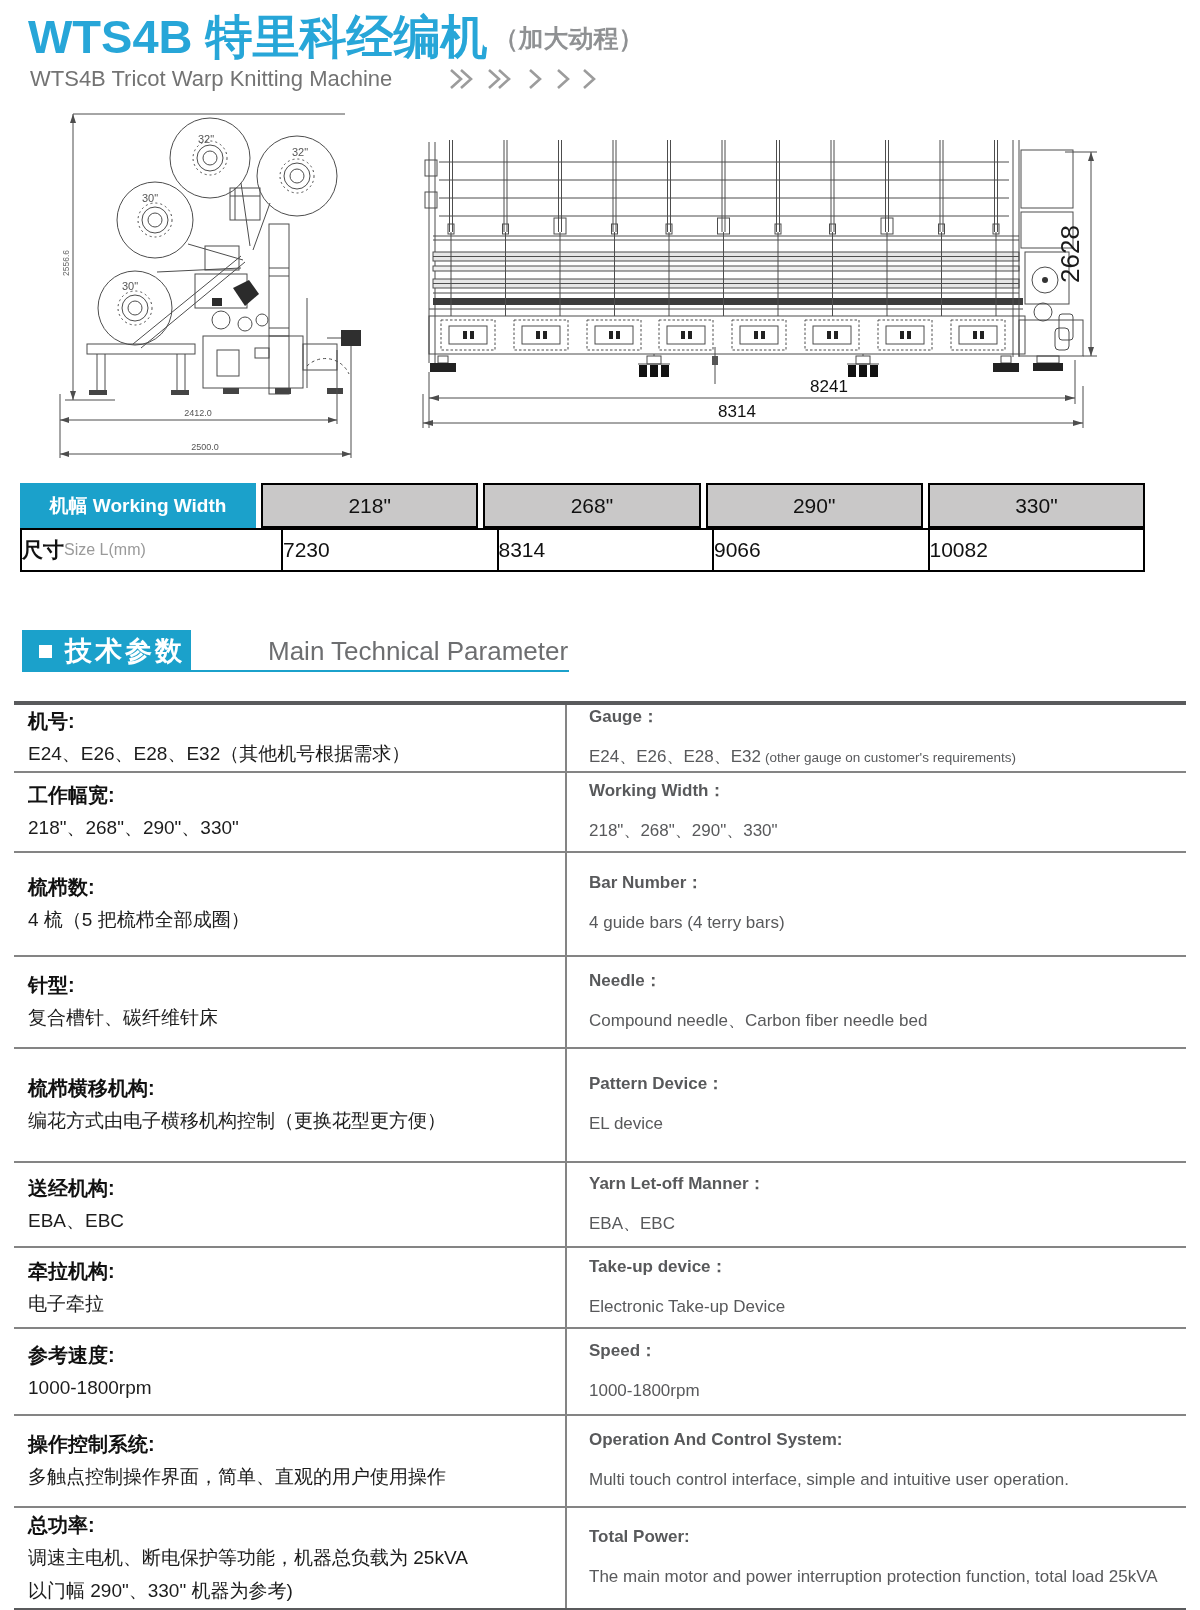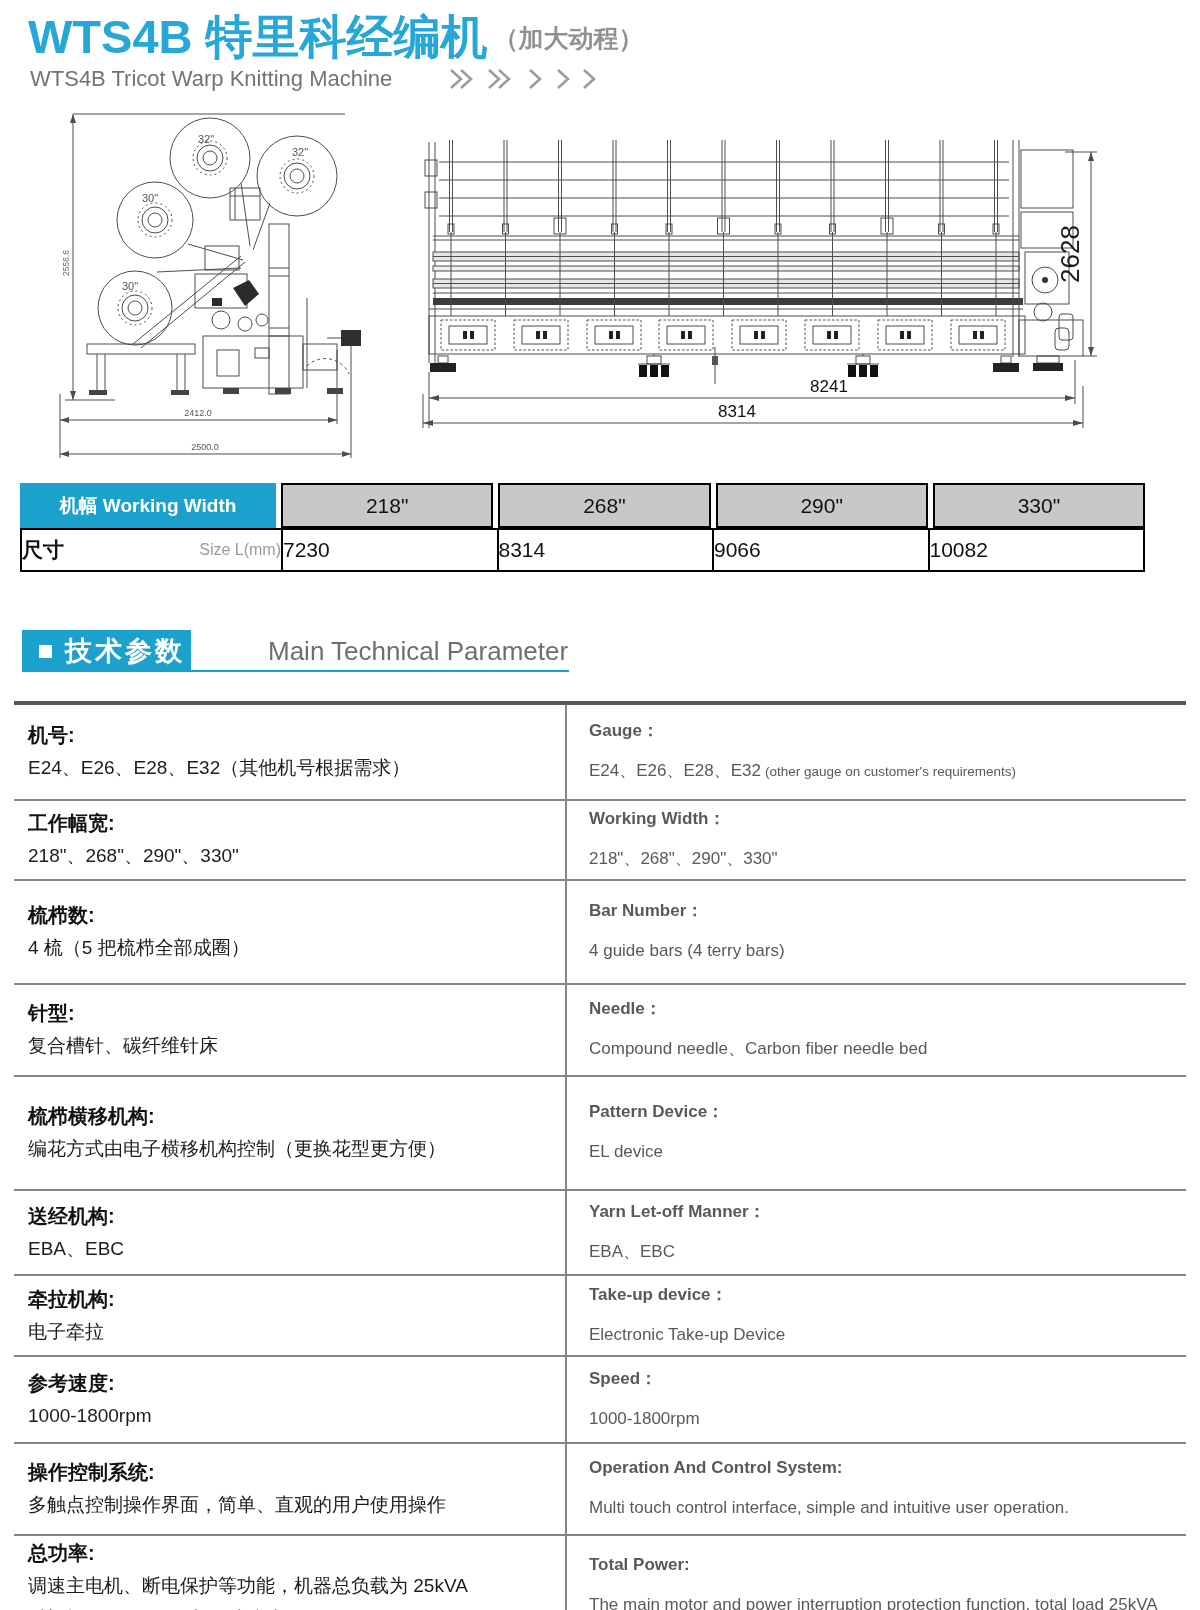--- a/index.html
+++ b/index.html
@@ -14,27 +14,27 @@
   .subtitle .sub-text{font-size:22px;color:#737373;}
   .subtitle svg{margin-left:56px;}
 
   
   .drawing{position:absolute;}
   .drawing text{font-family:"Liberation Sans","DejaVu Sans",sans-serif;}
 
   
   .size-table{position:absolute;left:20px;top:483px;width:1125px;}
   .st-head{display:flex;gap:5px;height:45px;}
-  .st-head .label{width:256px;background:#1ba1cb;color:#fff;font-size:19px;font-weight:700;
+  .st-head .label{width:236px;background:#1ba1cb;color:#fff;font-size:19px;font-weight:700;
       display:flex;align-items:center;justify-content:center;box-sizing:border-box;}
   .st-head .col{flex:1;background:#c9c8c8;border:2px solid #000;font-size:21px;color:#111;
       display:flex;align-items:center;justify-content:center;box-sizing:border-box;}
   .st-vals{display:flex;height:44px;margin-top:0px;}
   .st-vals .cell{border:2px solid #000;box-sizing:border-box;display:flex;align-items:center;
-      justify-content:space-between;background:#fff;}
+      justify-content:flex-start;background:#fff;}
   .st-vals .cell+.cell{margin-left:-2px;}
   .st-vals .rl{width:263px;font-size:20px;color:#111;}
   .st-vals .rl .cnl{font-weight:700;font-size:21px;color:#111;}
   .st-vals .rl .enl{font-size:16px;color:#9a9a9a;}
   .st-vals .v{flex:1;font-size:21px;color:#111;}
 
   
   .sec-box{position:absolute;left:22px;top:630px;width:169px;height:42px;background:#1ba1cb;
       display:flex;align-items:center;}
   .sec-box .sq{width:13px;height:13px;background:#fff;margin-left:17px;}
@@ -350,21 +350,21 @@
   </div>
 
   <div class="sec-box">
     <div class="sq"></div>
     <div class="cn">技术参数</div>
   </div>
   <div class="sec-underline"></div>
   <div class="sec-en">Main Technical Parameter</div>
 
   <div class="spec-table" id="spec-rows">
-      <div class="spec-row" style="height: 96px;">
+      <div class="spec-row" style="height: 68px;">
         <div class="cell cn">
           <div class="cn-label">机号:</div>
           <div class="cn-value">E24、E26、E28、E32（其他机号根据需求）</div>
         </div>
         <div class="cell en">
           <div class="en-label">Gauge：</div>
           <div class="en-value"><span>E24、E26、E28、E32</span><span class="en-note">(other gauge on customer's requirements)</span></div>
         </div>
       </div>
       <div class="spec-row" style="height: 80px;">

